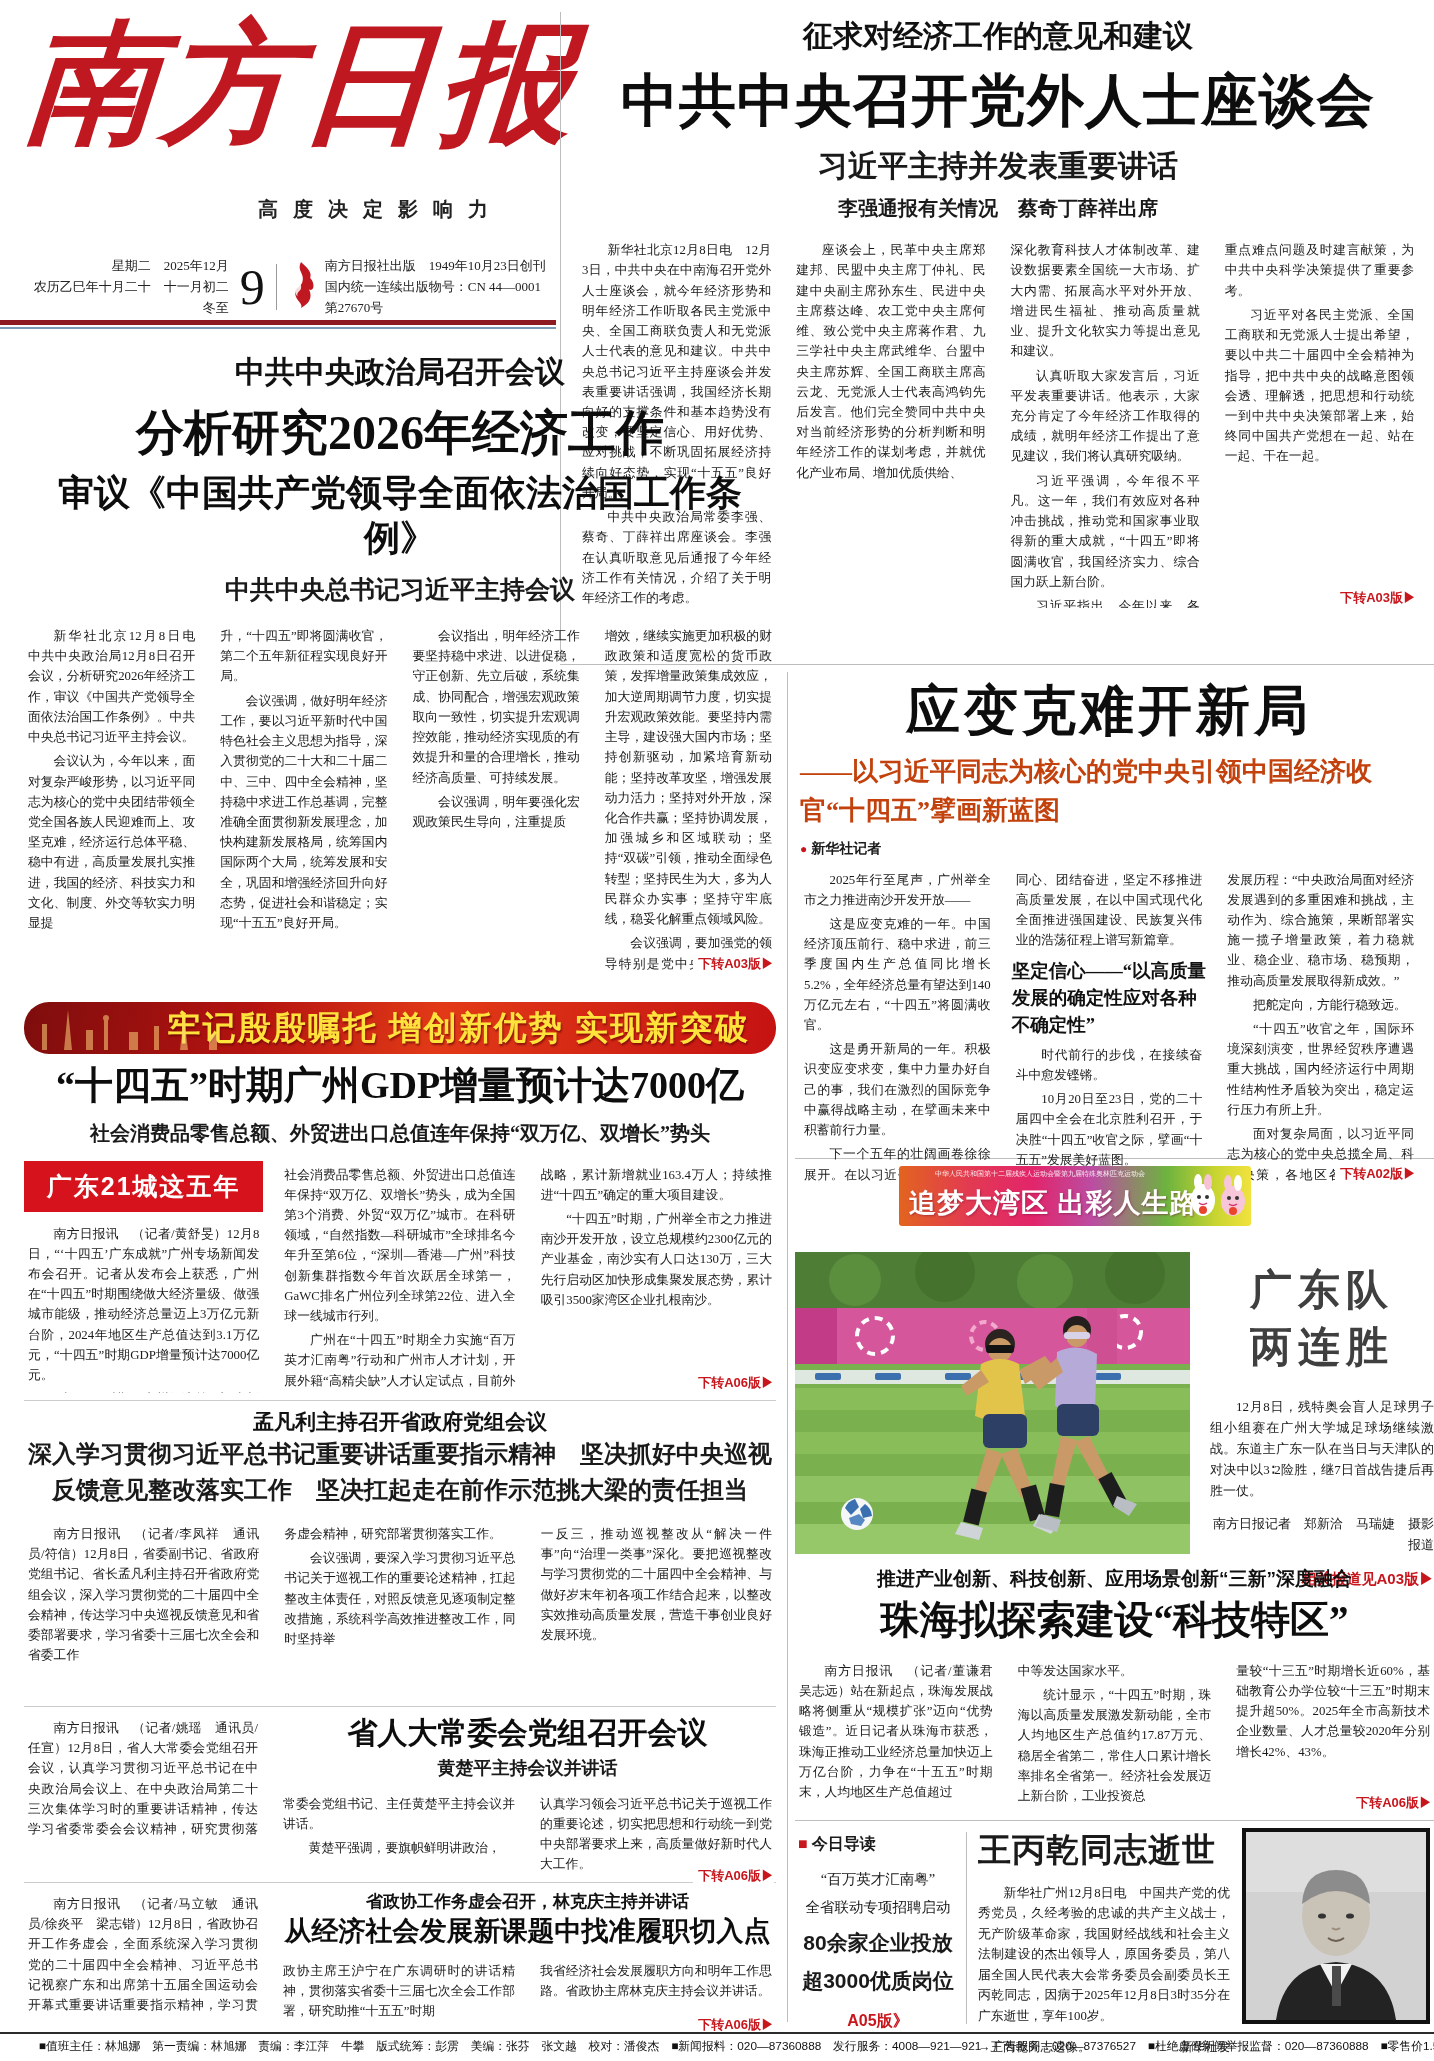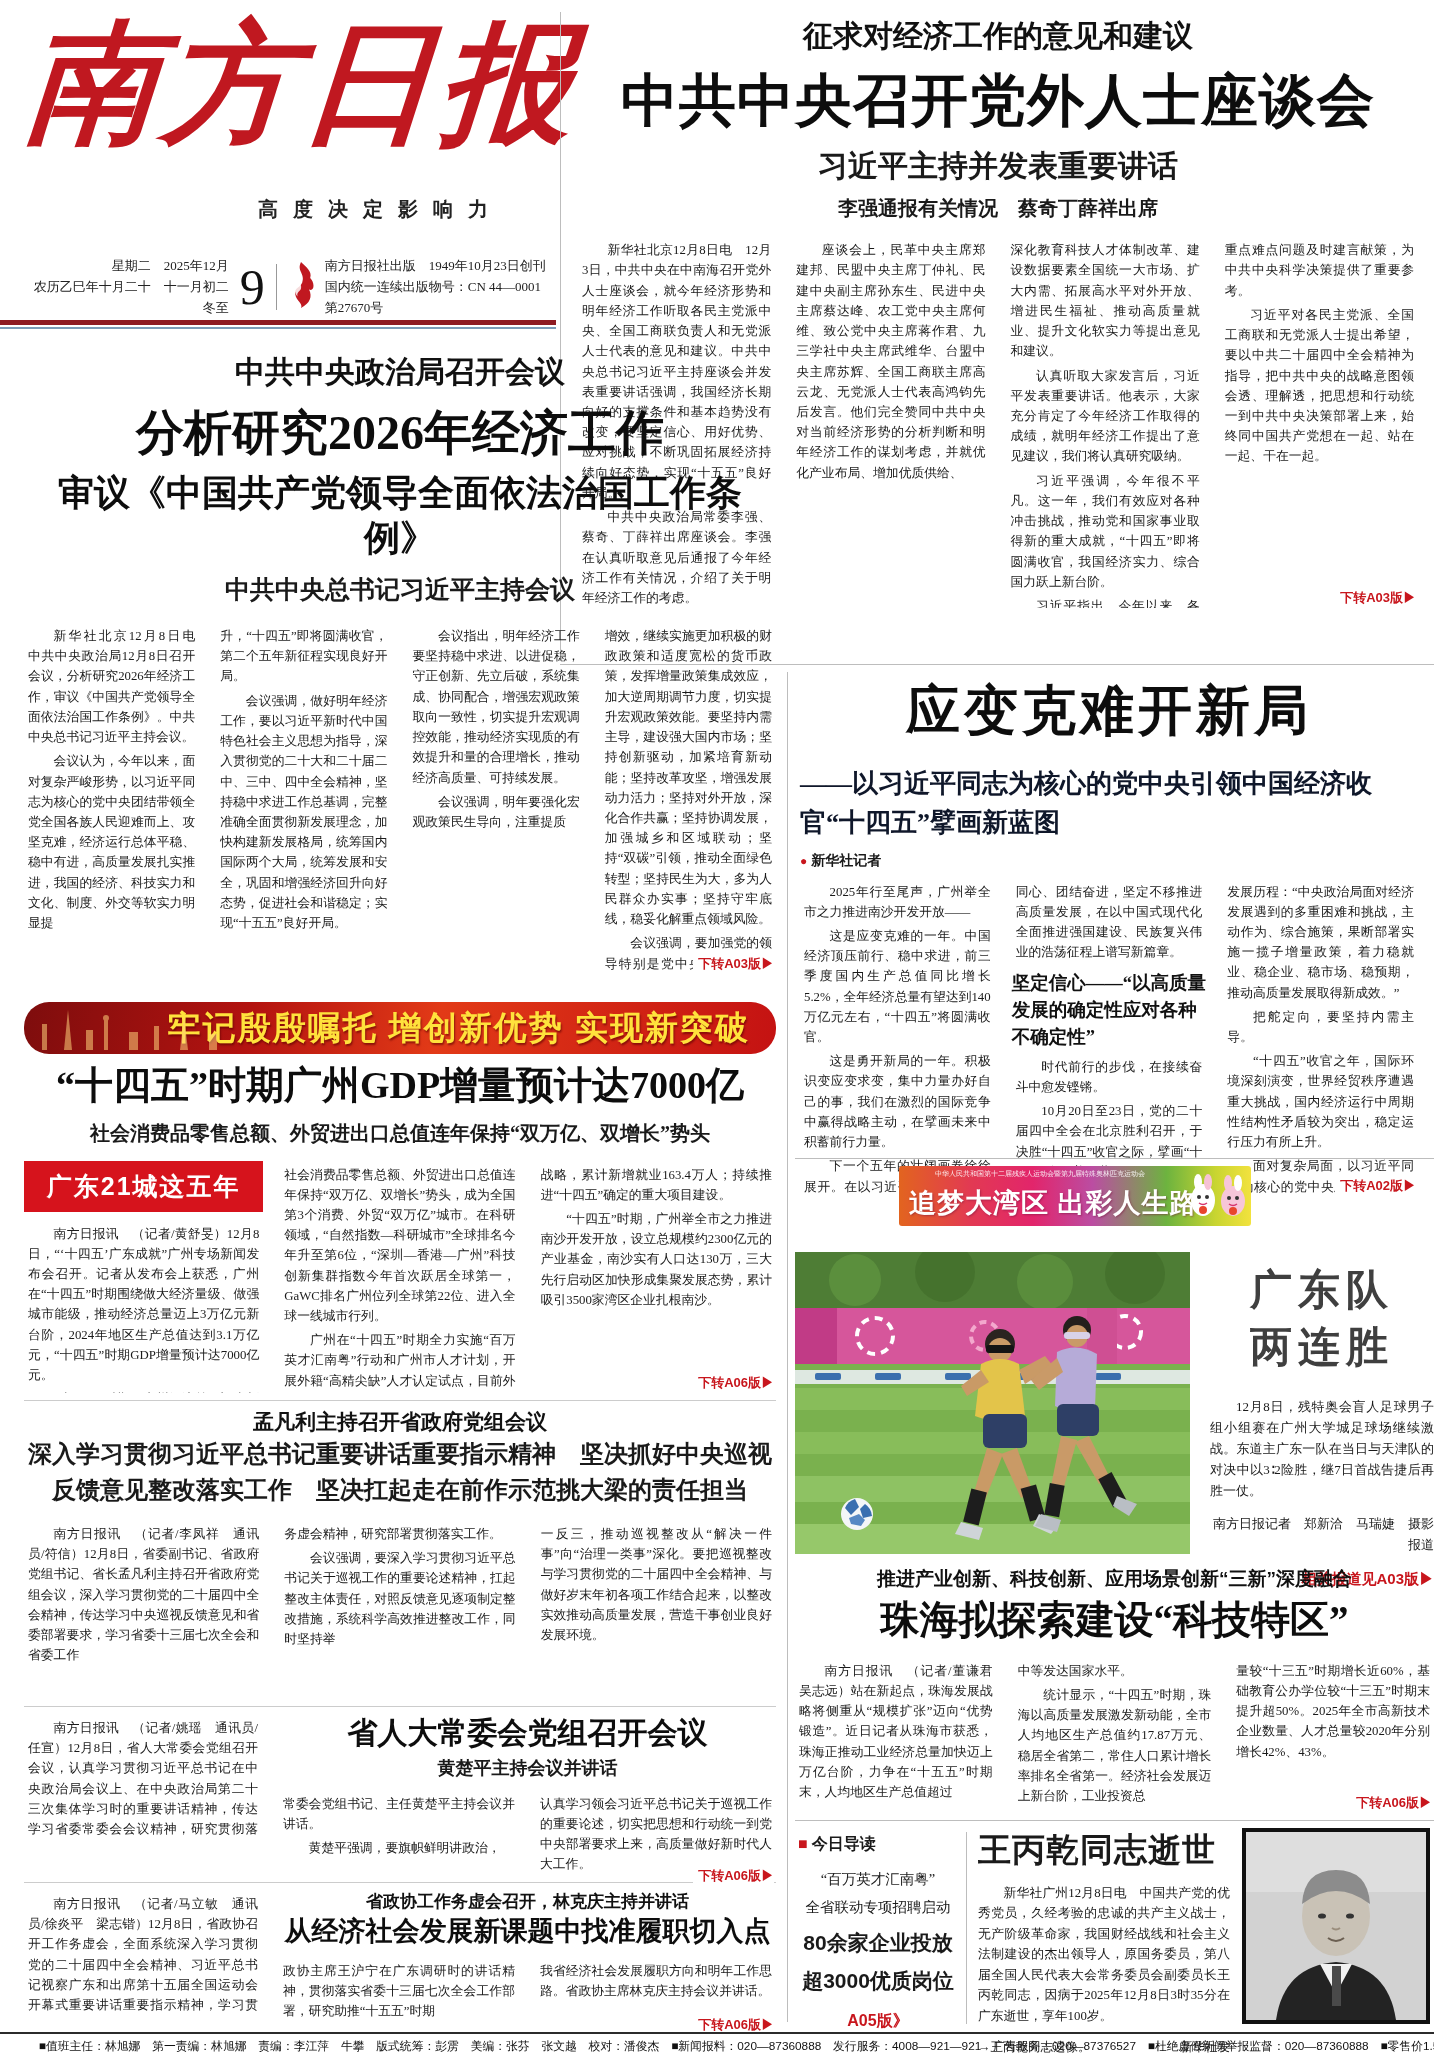--- a/index.html
+++ b/index.html
@@ -41,21 +41,21 @@
   
   .polit{left:24px;top:352px;width:752px;}
   .polit .kicker{font-size:30px;}
   .polit .h1{font-size:48px;margin-top:10px;}
   .polit .h2{font-size:36px;margin-top:8px;}
   .polit .deck{font-size:25px;font-weight:700;text-align:center;margin-top:12px;}
   .polit .body-cols{margin-top:16px;height:352px;}
   
   .ying{left:800px;top:678px;width:618px;}
   .ying .headline{font-size:54px;letter-spacing:4px;}
-  .ying .sub{font-size:26px;font-weight:700;line-height:1.5;margin-top:18px;color:#0f172a;}
+  .ying .sub{font-size:26px;font-weight:700;line-height:1.5;margin-top:6px;color:#c2410c;}
   .ying .byline{margin-top:10px;font-size:14px;font-weight:700;font-family:"Liberation Sans",sans-serif;}
   .ying .body-cols{margin-top:8px;height:318px;}
   
   .banner{left:24px;top:1002px;width:752px;height:52px;
           background:linear-gradient(100deg,#7e0d0d 0%,#b31310 30%,#e23a17 55%,#c41212 100%);
           display:flex;align-items:center;justify-content:flex-end;padding-right:26px;box-sizing:border-box;border-radius:25px;}
   .banner .sky{position:absolute;left:10px;bottom:4px;width:200px;height:40px;opacity:.55;}
   .banner-text{color:#ffe23c;font-size:33px;font-weight:900;font-family:"Liberation Sans",sans-serif;
                letter-spacing:2px;text-shadow:1px 2px 2px rgba(90,0,0,.6);}
   
@@ -227,21 +227,21 @@
       </div>
       <div class="bcol">
         <p class="art-p cont">同心、团结奋进，坚定不移推进高质量发展，在以中国式现代化全面推进强国建设、民族复兴伟业的浩荡征程上谱写新篇章。</p>
         <h4 class="sec-head">坚定信心——“以高质量发展的确定性应对各种不确定性”</h4>
         <p class="art-p">时代前行的步伐，在接续奋斗中愈发铿锵。</p>
         <p class="art-p">10月20日至23日，党的二十届四中全会在北京胜利召开，于决胜“十四五”收官之际，擘画“十五五”发展美好蓝图。</p>
         <p class="art-p">习近平总书记受中央政治局委托向全会作工作报告时，回顾去年以来的</p>
       </div>
       <div class="bcol">
         <p class="art-p cont">发展历程：“中央政治局面对经济发展遇到的多重困难和挑战，主动作为、综合施策，果断部署实施一揽子增量政策，着力稳就业、稳企业、稳市场、稳预期，推动高质量发展取得新成效。”</p>
-        <p class="art-p">把舵定向，要坚持内需主导。</p>
+        <p class="art-p">把舵定向，方能行稳致远。</p>
         <p class="art-p">“十四五”收官之年，国际环境深刻演变，世界经贸秩序遭遇重大挑战，国内经济运行中周期性结构性矛盾较为突出，稳定运行压力有所上升。</p>
         <p class="art-p">面对复杂局面，以习近平同志为核心的党中央总揽全局、科学决策，各地区各部门沉着应对、狠抓落实，全国上下同心同德、众志成城，中国经济保持总体平稳、稳中有进发展态势，展现强大韧性和活力。</p>
       </div>
       <span class="jump">下转A02版▶</span>
     </div>
   </div>
 
   <div class="abs banner">
     <svg class="sky" viewBox="0 0 200 40">
       <g fill="#ffd27a">

